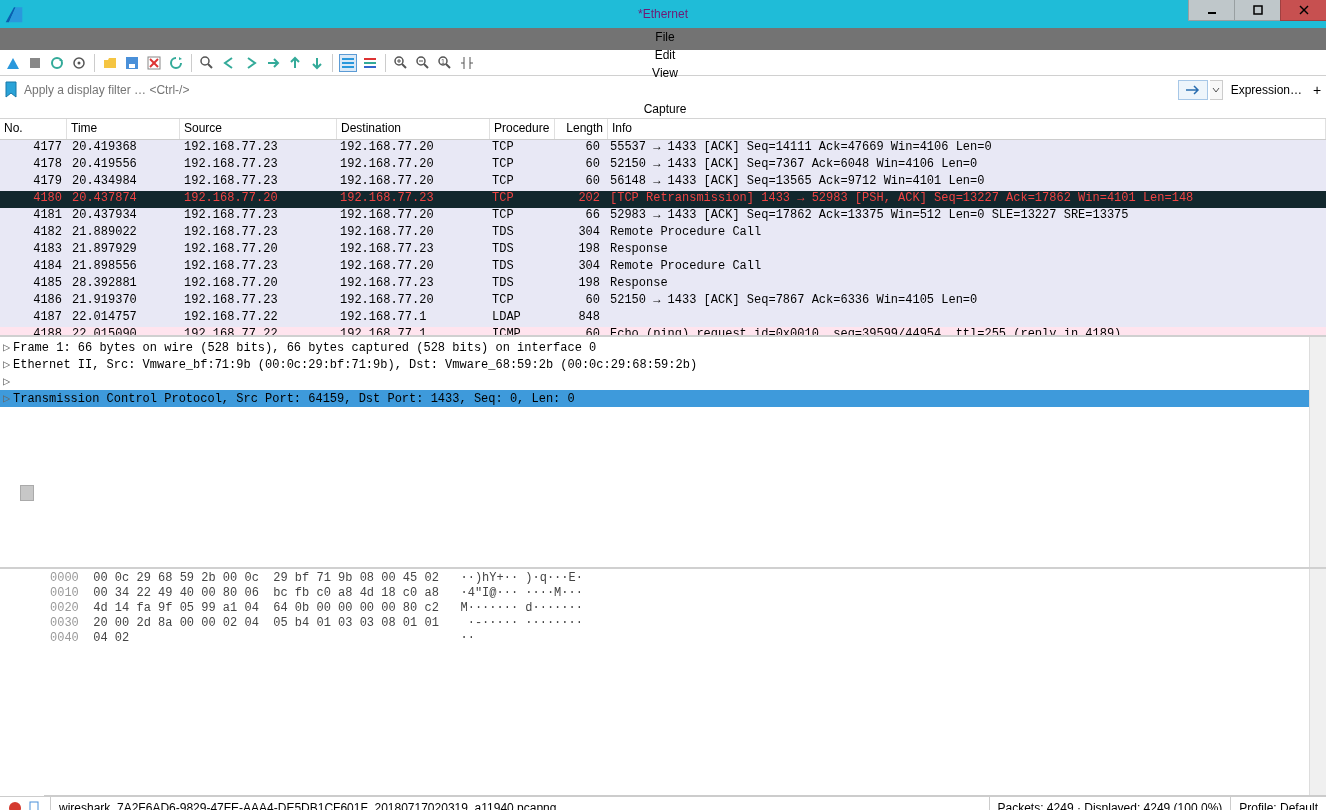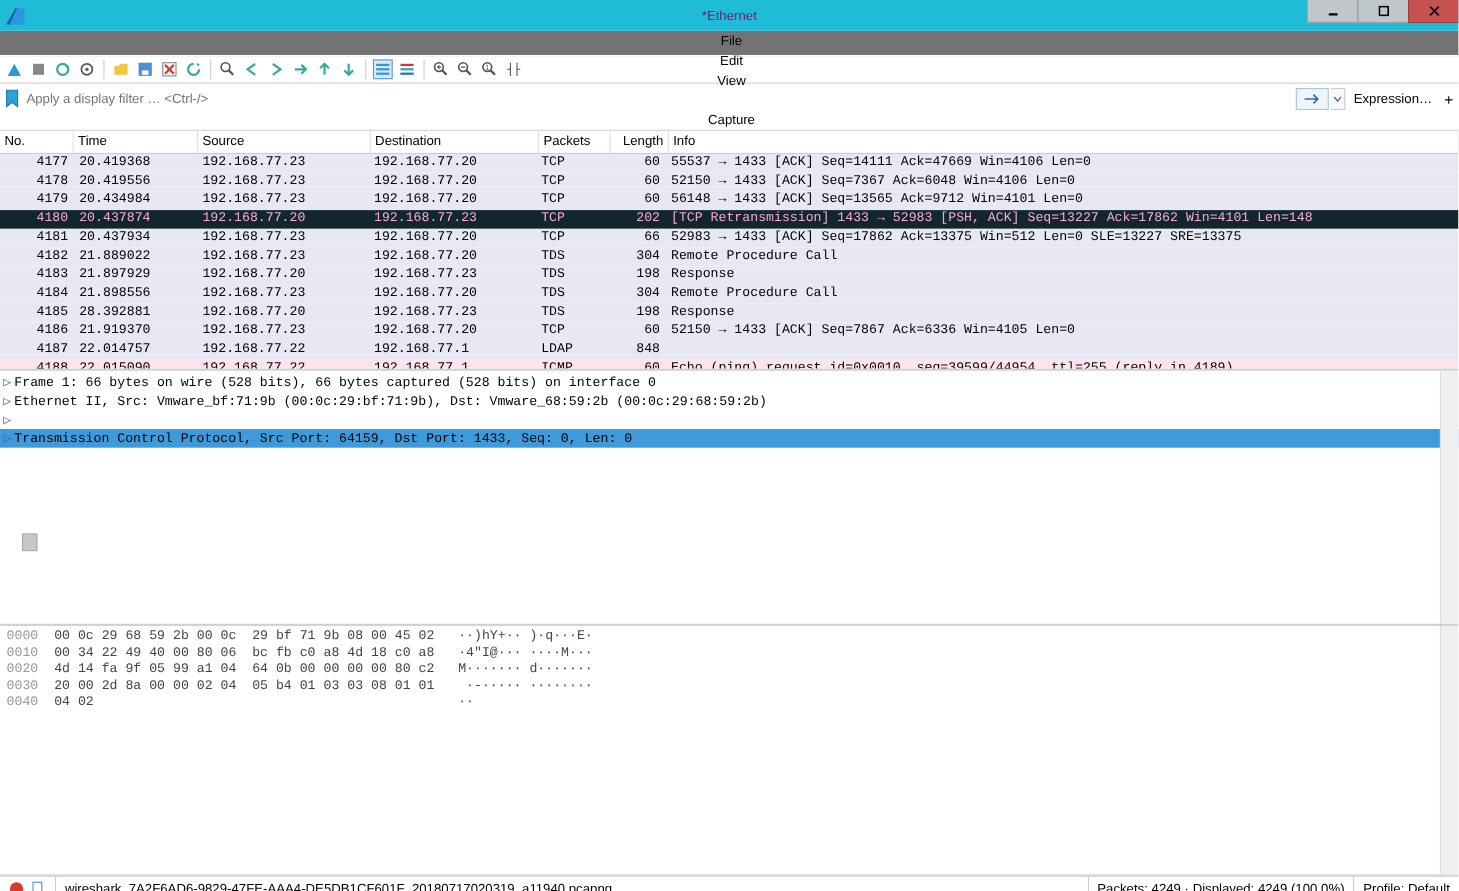--- a/index.html
+++ b/index.html
@@ -91,21 +91,21 @@
   .col-dst   { width:144px; }
   .col-proto { width:56px; }
   .col-len   { width:44px; text-align:right; padding-right:6px;}
   .col-info  { flex:1; }
   .prow { display:flex; height:17px; font-family:"Consolas","Courier New",monospace;
           font-size:12px; white-space:nowrap; }
   .prow div { padding:0 4px; overflow:hidden; }
   .prow .col-no { text-align:right; padding-right:6px;}
   .prow .col-len { text-align:right; padding-right:6px;}
   .prow.r-lav { background:#e8e8f5; }
-  .prow.r-dark { background:#12272d; color:#f9a8d4; }
+  .prow.r-dark { background:#12272d; color:#ef4444; }
   .prow.r-pink { background:#ffe4ee; }
   .sidestrip { width:36px; border-left:1px solid #ccc; display:flex;}
   .sidecol { width:16px; border-right:1px solid #ddd; background:#f4f4f4; position:relative;}
   .scrollcol { width:18px; background:#f0f0f0; position:relative;}
   .scrollthumb { position:absolute; left:2px; right:2px; top:150px; height:14px;
                  background:#c7c7c7; border:1px solid #aaa;}
   
   .packet-details {
     height: 228px;
     border-bottom:2px solid #d0d0d0;
@@ -121,20 +121,21 @@
   .tree-sel span:last-child { background:#3e9adb; }
   
   .hexdump {
     height: 222px;
     font-family:"Consolas","Courier New",monospace;
     font-size:12px; color:#888;
     padding:2px 6px;
     border-bottom:1px solid #ccc;
     position:relative;
     overflow:hidden;
+    margin-left:44px;
   }
   .hexline { height:15px; white-space:pre; }
   .hexline .offs { color:#999; }
   .hexline .bytes { color:#444; }
   .hexline .ascii { color:#444; }
   
   .statusbar {
     height: 22px; display:flex; align-items:center;
     font-size:12px;
     border-top:1px solid #ccc;
@@ -336,21 +337,21 @@
   <span class="plus">+</span>
 </div>
 
 <div class="packet-list">
   <div class="plist-table">
     <div class="plist-head">
       <div class="col-no">No.</div>
       <div class="col-time">Time</div>
       <div class="col-src">Source</div>
       <div class="col-dst">Destination</div>
-      <div class="col-proto">Packets</div>
+      <div class="col-proto">Procedure</div>
       <div class="col-len">Length</div>
       <div class="col-info">Info</div>
     </div>
     <div id="plist-body">
         <div class="prow r-lav">
           <div class="col-no">4177</div>
           <div class="col-time">20.419368</div>
           <div class="col-src">192.168.77.23</div>
           <div class="col-dst">192.168.77.20</div>
           <div class="col-proto">TCP</div>

